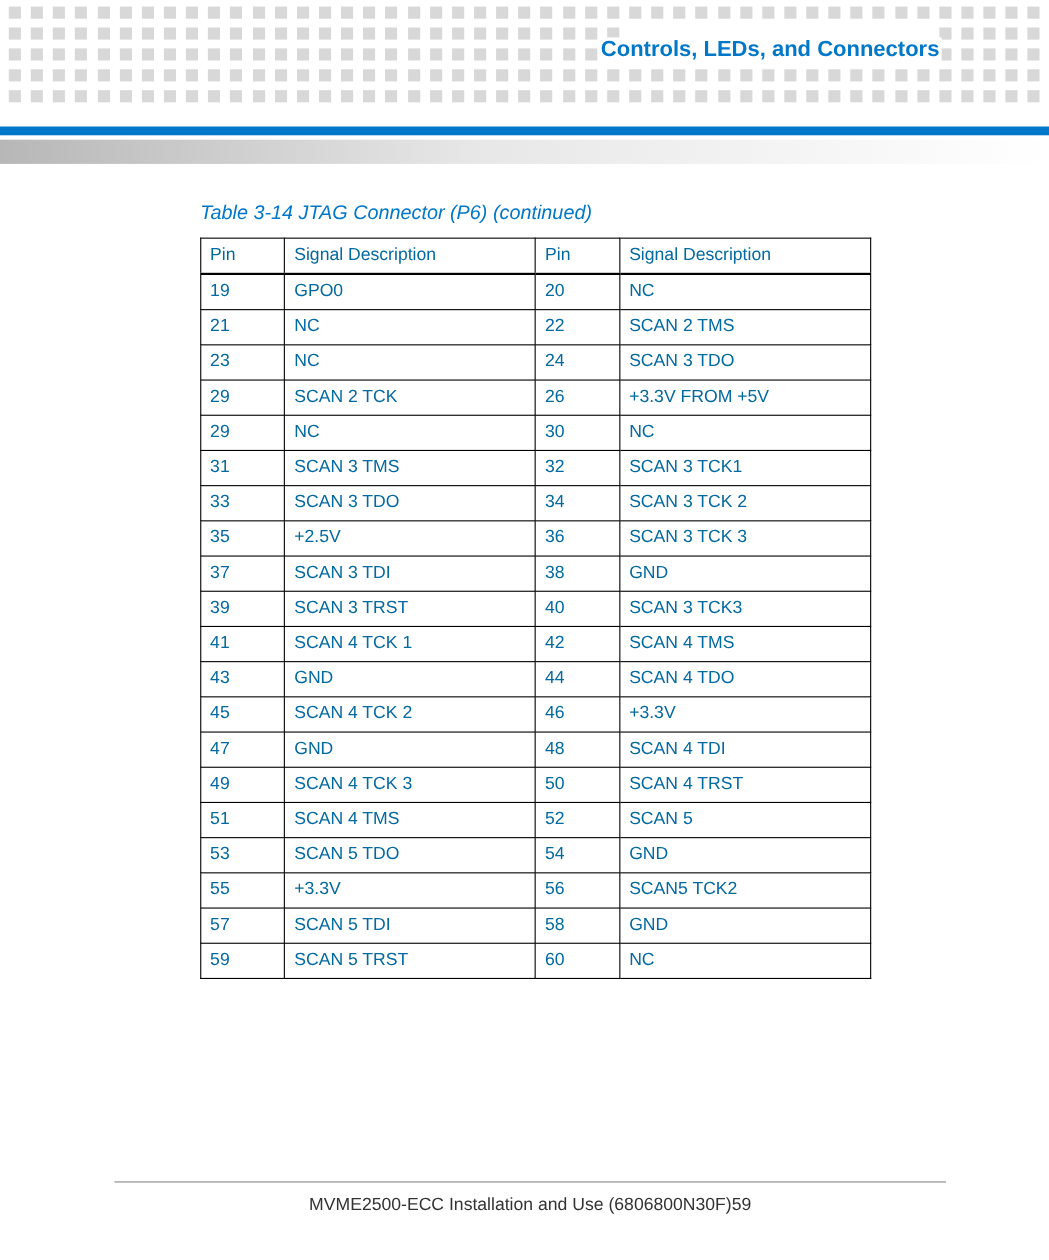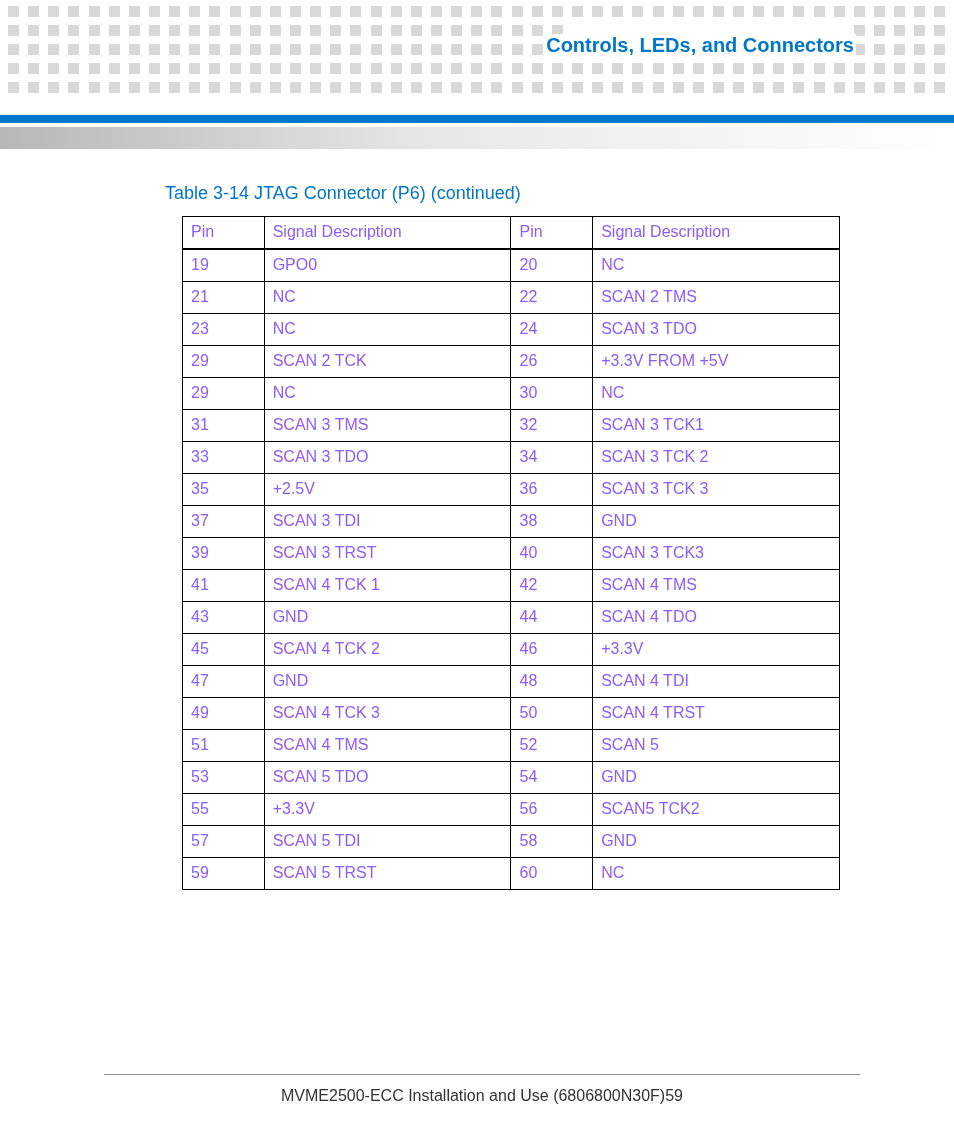--- a/index.html
+++ b/index.html
@@ -68,35 +68,36 @@
     left: 0;
     right: 0;
     height: 22px;
     background: linear-gradient(to right, #b7b7b7 0%, #e7e7e7 45%, #fff 100%);
   }
 
   
   .caption {
     position: absolute;
     top: 183px;
-    left: 165px;
+    left: 182px;
     color: #0077c8;
+    font-style: italic;
     font-weight: 500;
     font-size: 18px;
   }
 
   
   table.pins {
     position: absolute;
     top: 216px;
     left: 182px;
     border-collapse: collapse;
-    width: 658px;
+    width: 610px;
     font-size: 16px;
-    color: #8b5cf6;
+    color: #0369a1;
   }
   table.pins th, table.pins td {
     border: 1px solid #000;
     padding: 5px 8px 6px 8px;
     text-align: left;
     font-weight: 400;
     vertical-align: middle;
     line-height: 1.25;
   }
   table.pins thead th {

